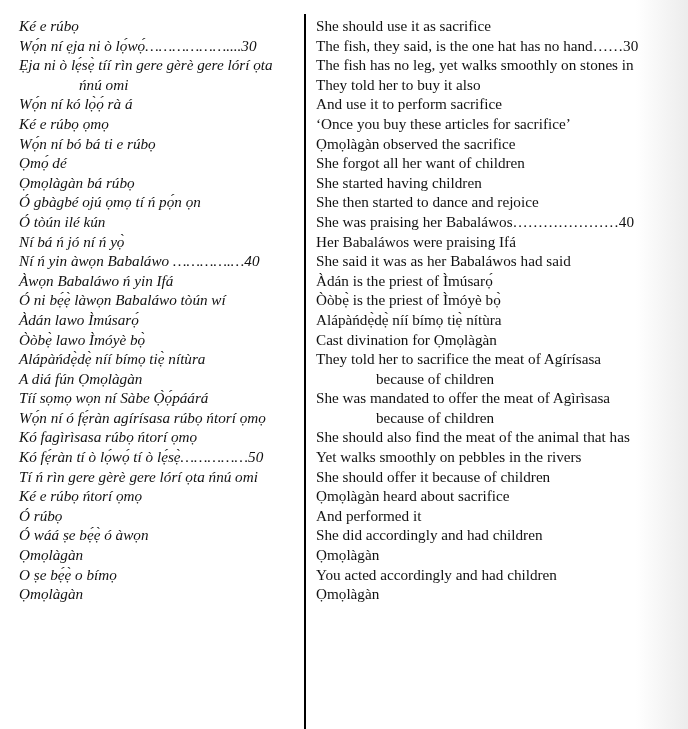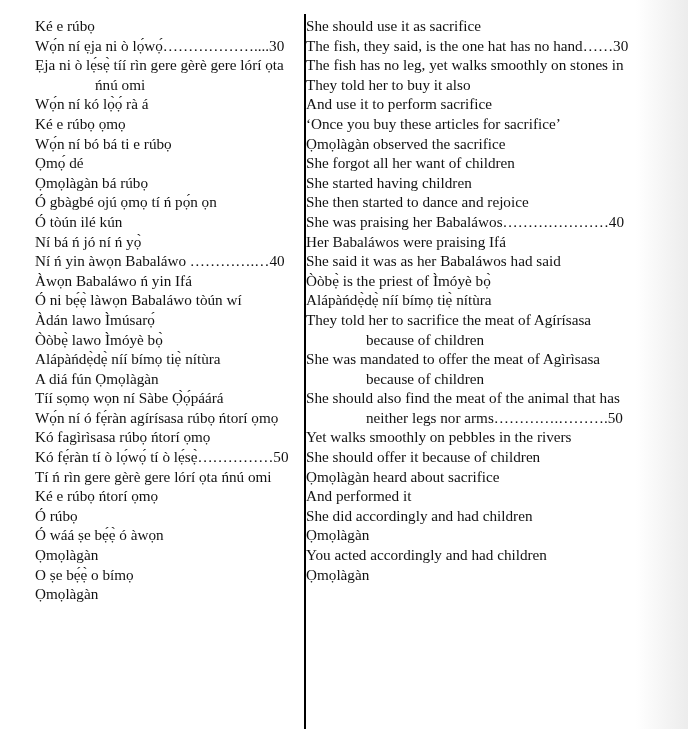--- a/index.html
+++ b/index.html
@@ -23,25 +23,26 @@
       height: 729px;
       background: linear-gradient(to right, rgba(255,255,255,0) 0%, #ececec 100%);
     }
     .column {
       position: absolute;
       top: 16px;
       font-size: 15.2px;
       line-height: 19.6px;
     }
     .col-left {
-      left: 35px;
+      left: 19px;
       width: 282px;
+      font-style: italic;
     }
     .col-right {
-      left: 306px;
+      left: 316px;
       width: 370px;
     }
     .divider {
       position: absolute;
       left: 304px;
       top: 14px;
       width: 2px;
       height: 715px;
       background: #000000;
     }
@@ -225,38 +226,45 @@
   </div>
     <div class="line">
     <span class="main">Her Babaláwos were praising Ifá</span>
     
   </div>
     <div class="line">
     <span class="main">She said it was as her Babaláwos had said</span>
     
   </div>
     <div class="line">
+    <span class="main">Àdán is the priest of Ìmúsarọ́</span>
+    
+  </div>
+    <div class="line">
     <span class="main">Òòbẹ̀ is the priest of Ìmóyè bọ̀</span>
     
   </div>
     <div class="line">
     <span class="main">Alápàńdẹ̀dẹ̀ níí bímọ tiẹ̀ nítùra</span>
+    
+  </div>
+    <div class="line">
+    <span class="main">Cast divination for Ọmọlàgàn</span>
     
   </div>
     <div class="line">
     <span class="main">They told her to sacrifice the meat of Agírísasa</span>
     <span class="cont">because of children</span>
   </div>
     <div class="line">
     <span class="main">She was mandated to offer the meat of Agìrìsasa</span>
     <span class="cont">because of children</span>
   </div>
     <div class="line">
     <span class="main">She should also find the meat of the animal that has</span>
-    <span class="cont">neither legs nor arms………….……….50</span>
   </div>
     <div class="line">
     <span class="main">Yet walks smoothly on pebbles in the rivers</span>
     
   </div>
     <div class="line">
     <span class="main">She should offer it because of children</span>
     
   </div>
     <div class="line">

